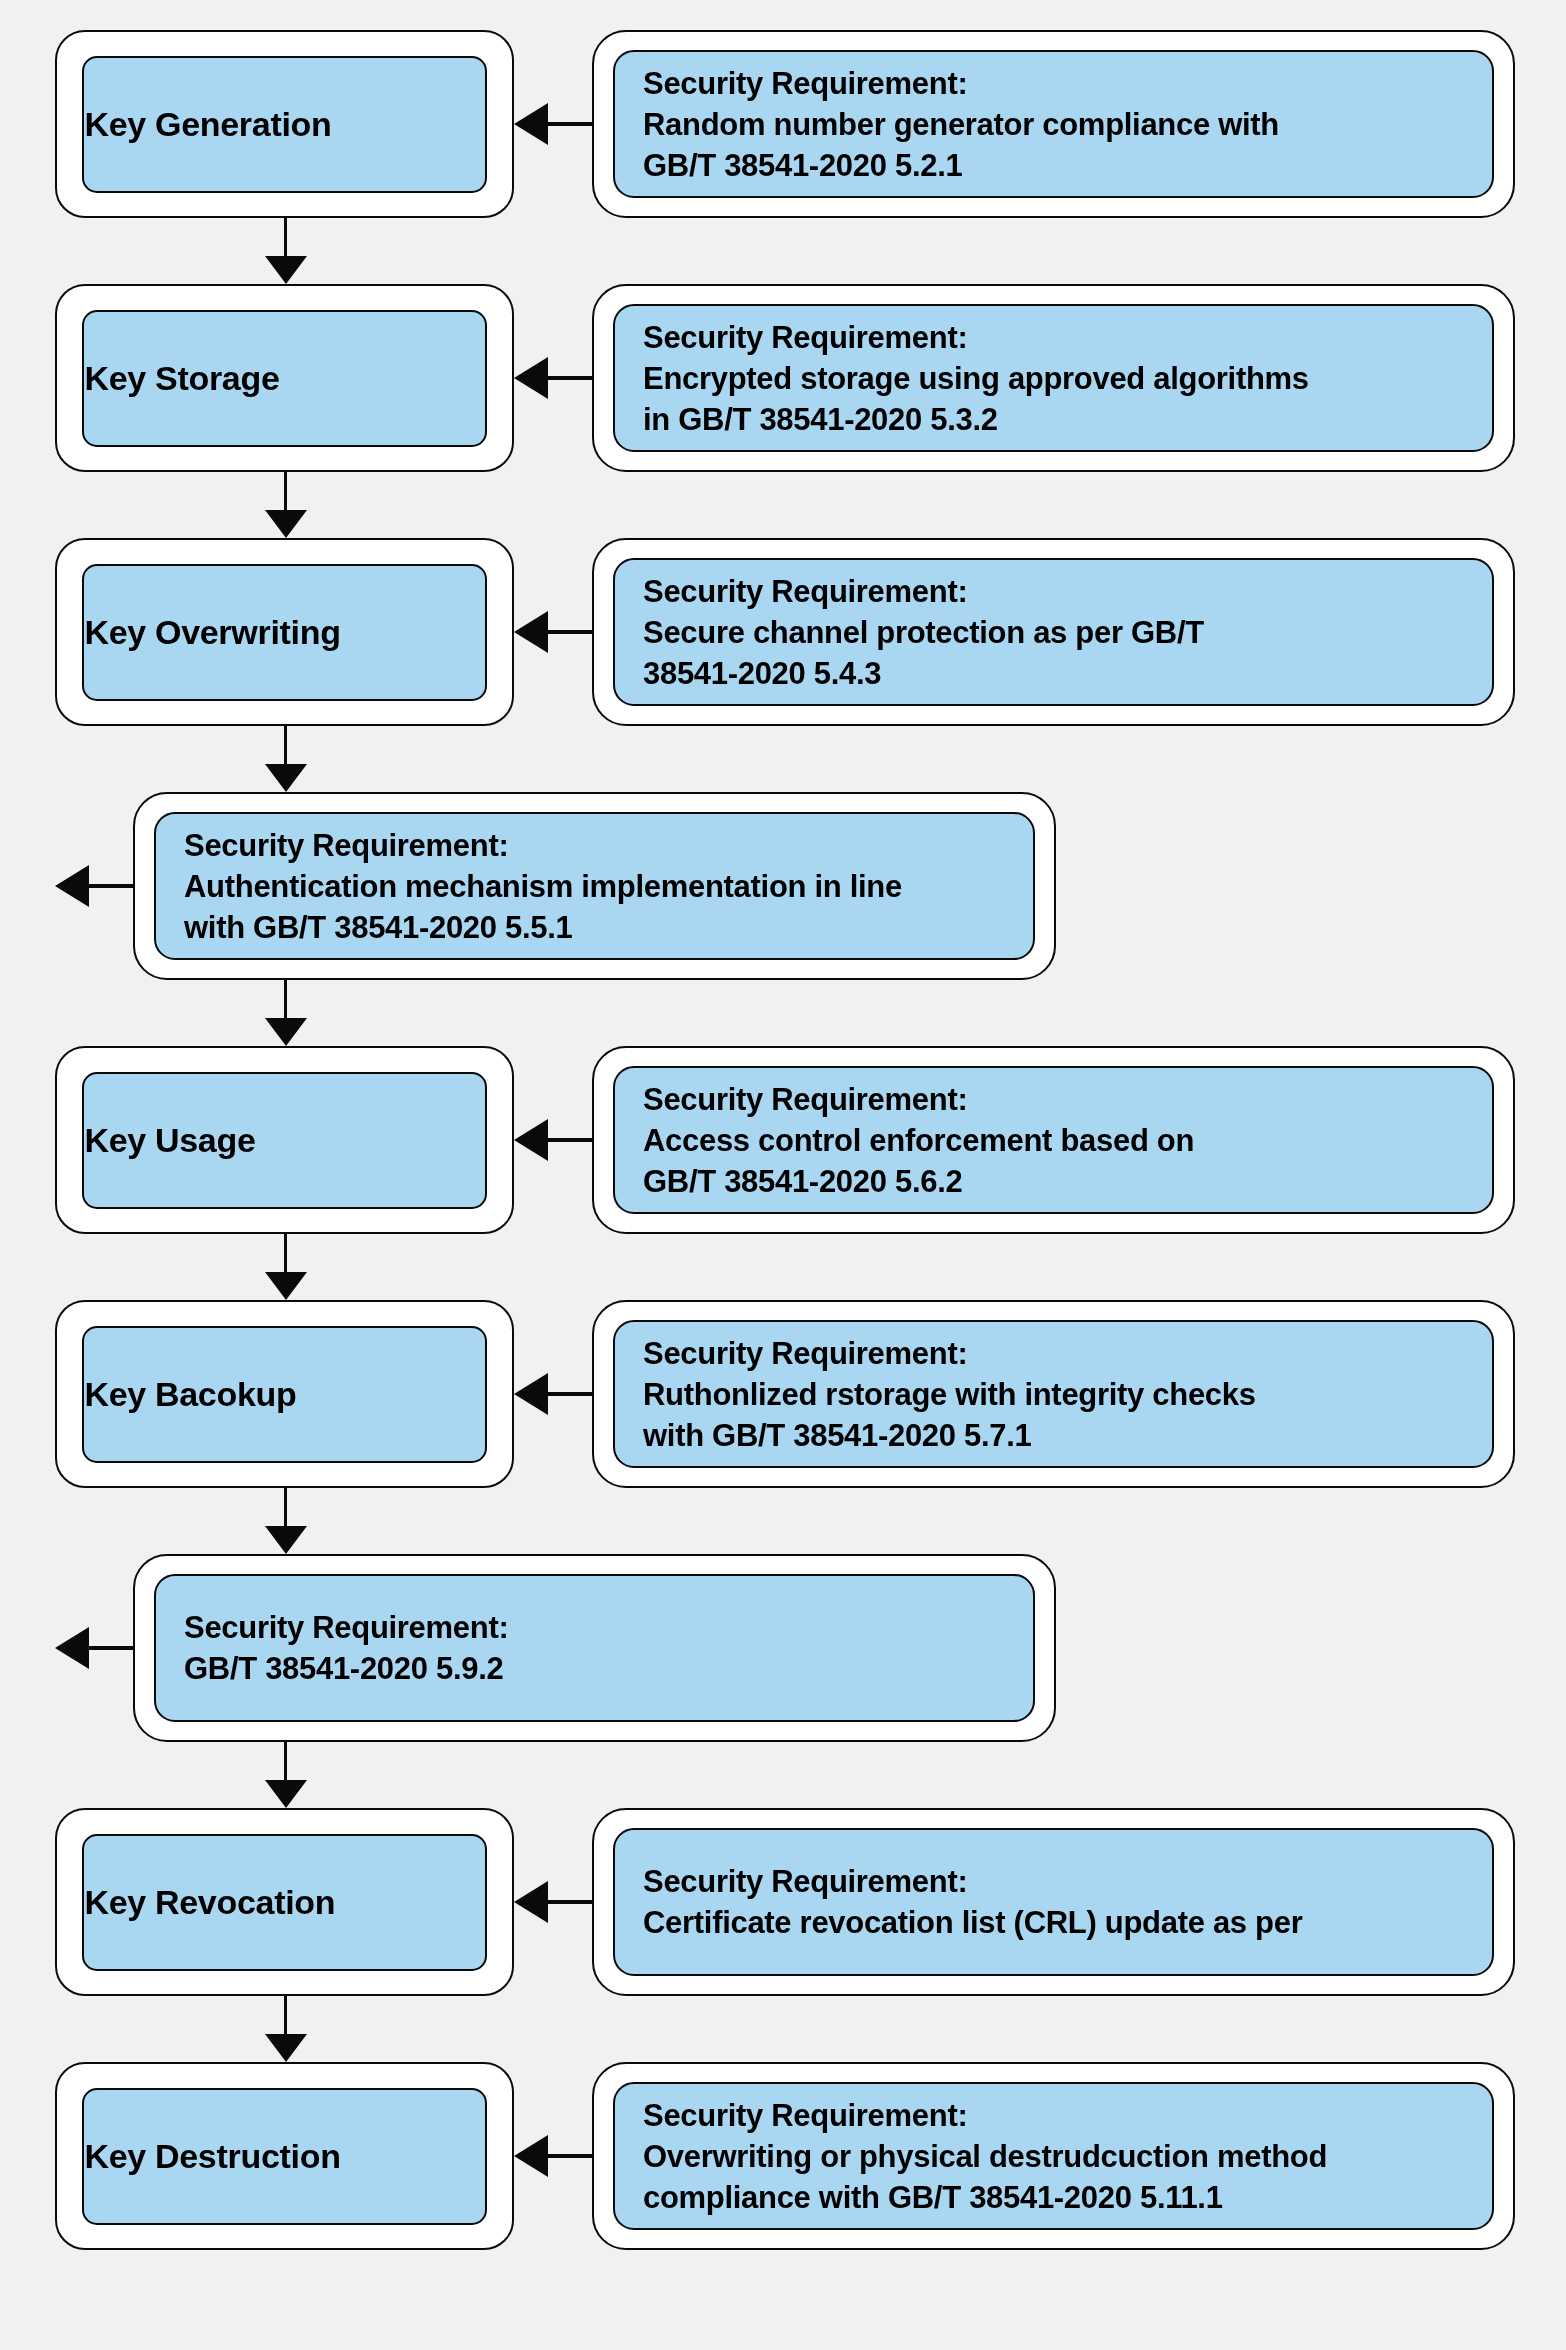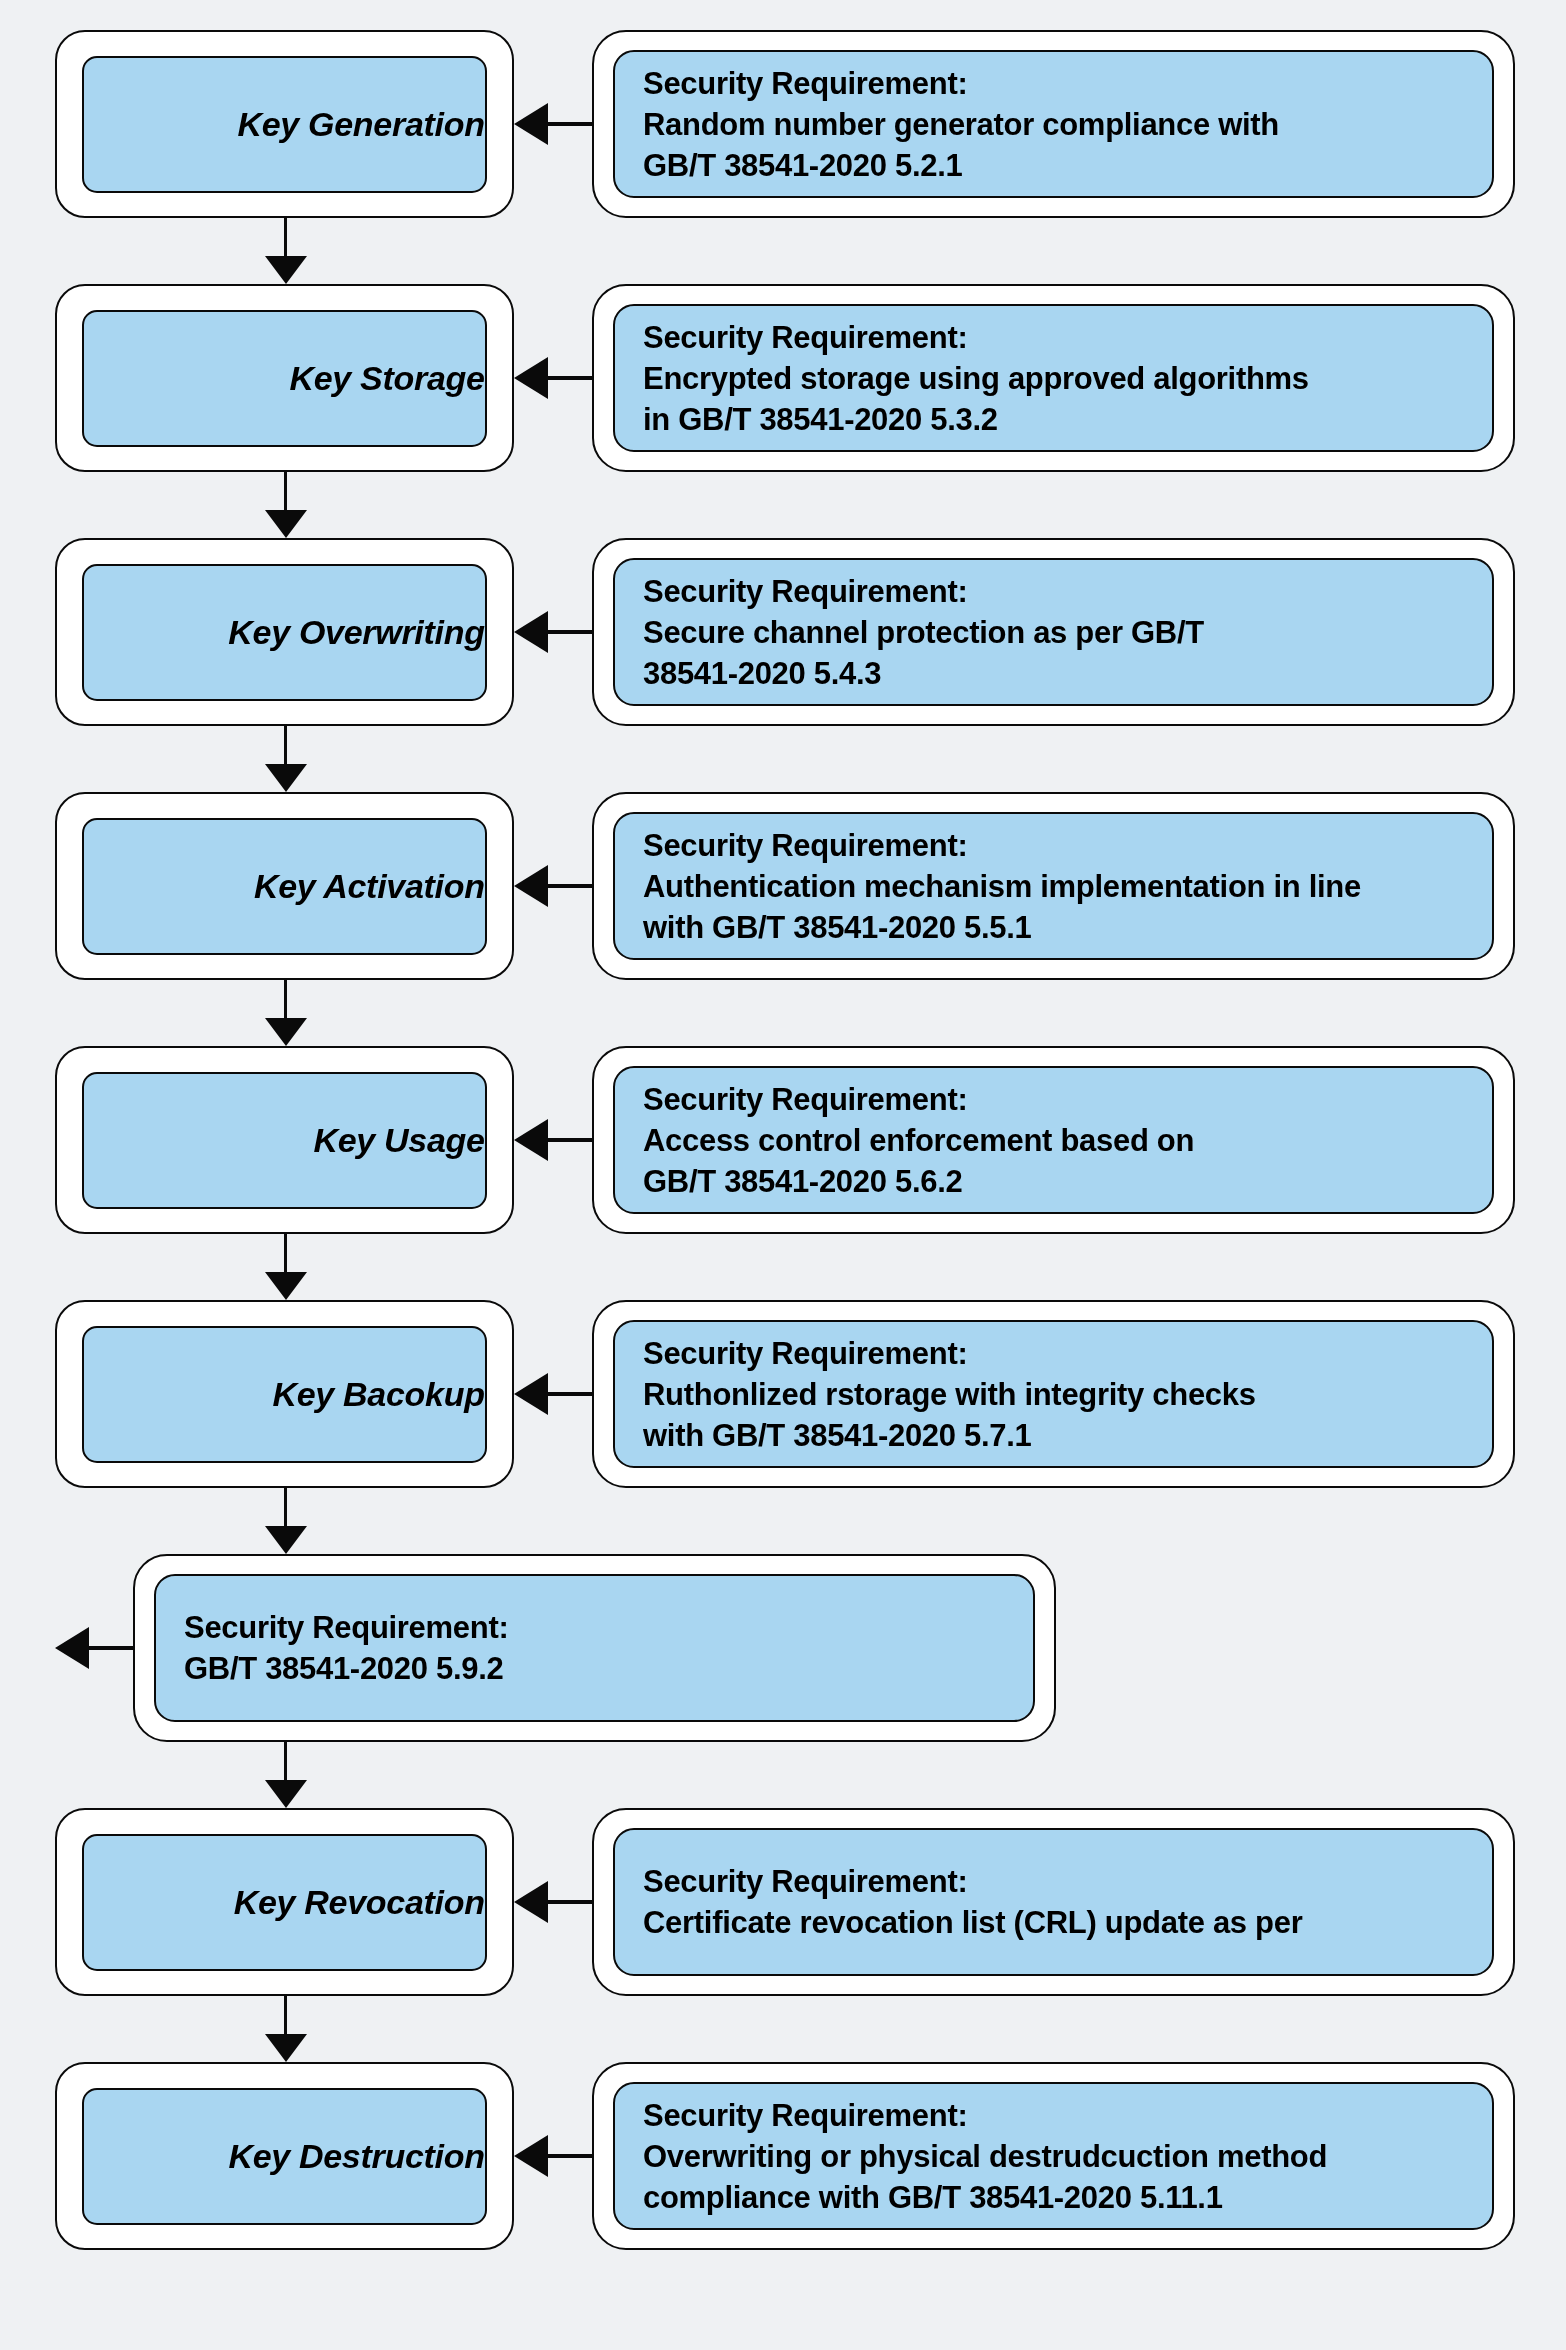--- a/index.html
+++ b/index.html
@@ -40,22 +40,21 @@
     display: flex;
     flex-shrink: 0;
   }
   .stage-inner {
     flex: 1;
     background: var(--box-fill);
     border: 2.8px solid var(--box-border);
     border-radius: 15px;
     display: flex;
     align-items: center;
-    justify-content: flex-end;
-    font-style: italic;
+    justify-content: flex-start;
   }
   .stage-label {
     font-size: 34px;
     font-weight: 700;
     letter-spacing: -0.3px;
     white-space: nowrap;
   }
   
   .h-connector {
     width: 78px;
@@ -195,25 +194,20 @@
         <div class="req-line">38541-2020 5.4.3</div>
       </div>
     </div>
     <div class="v-connector">
       <div class="v-line"></div>
       <div class="v-head"></div>
     </div>
   </div>
 
   <div class="row">
-    <div class="stage-outer">
-      <div class="stage-inner">
-        <span class="stage-label">Key Activation</span>
-      </div>
-    </div>
     <div class="h-connector">
       <div class="h-head"></div>
       <div class="h-line"></div>
     </div>
     <div class="req-outer">
       <div class="req-inner">
         <div class="req-title">Security Requirement:</div>
         <div class="req-line">Authentication mechanism implementation in line</div>
         <div class="req-line">with GB/T 38541-2020 5.5.1</div>
       </div>

